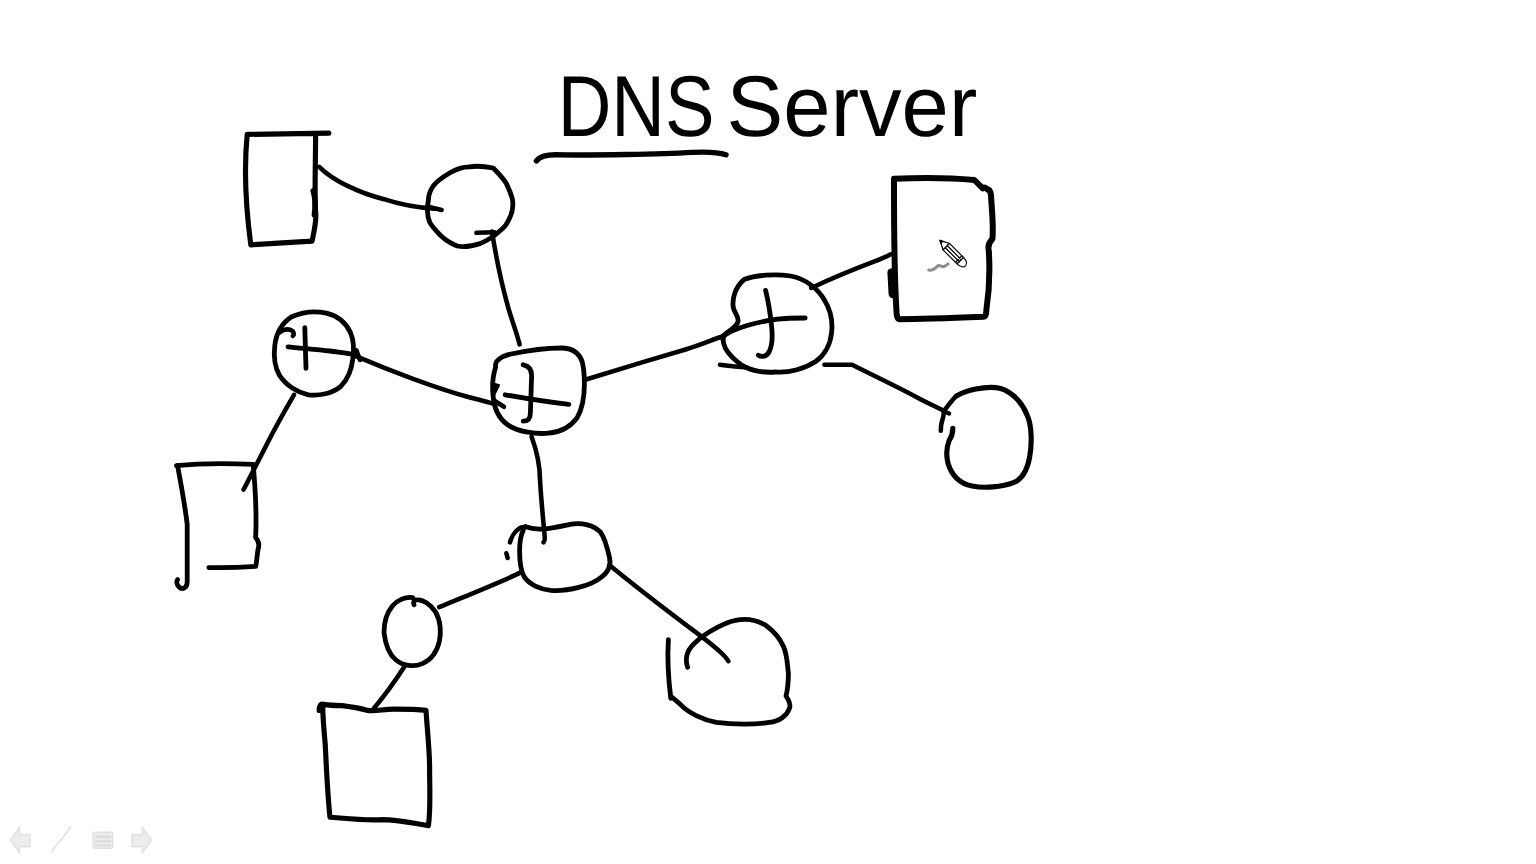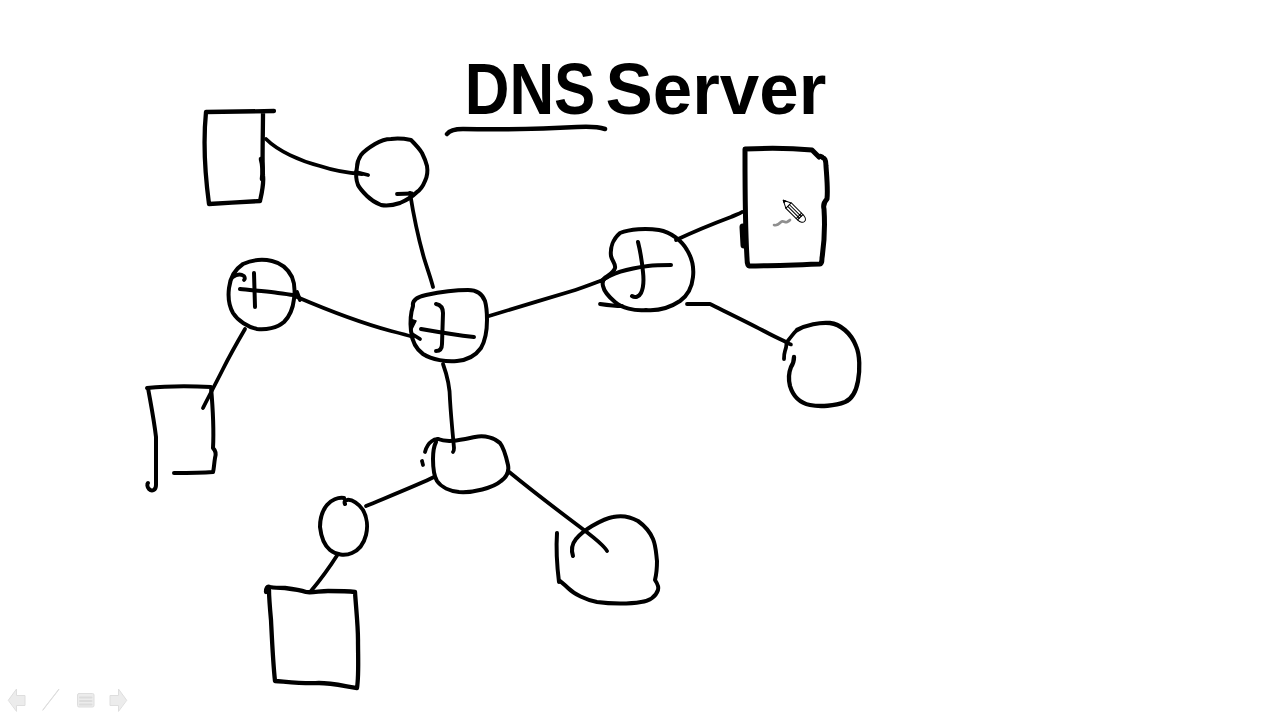--- a/index.html
+++ b/index.html
@@ -1,16 +1,16 @@
 <!DOCTYPE html>
 <html><head>
 <meta charset="utf-8">
 <style>
   html,body{margin:0;padding:0;background:#fff;width:1280px;height:720px;overflow:hidden;}
-  #stage{position:relative;width:1280px;height:537px;font-family:"Liberation Sans",sans-serif;font-weight:bold;}
+  #stage{position:relative;width:1280px;height:537px;font-family:"Liberation Sans",sans-serif;}
   svg{position:absolute;left:0;top:0;}
 </style>
 </head>
 <body>
 <div id="stage">
 <svg width="1280" height="720" viewBox="0 0 1280 720">
   <g fill="none" stroke="#000" stroke-width="4" stroke-linecap="round" stroke-linejoin="round">
 
     <g transform="translate(464.7,113.5) scale(0.86,1)">
           <text x="0" y="0" font-family="Liberation Sans, sans-serif" font-size="72" fill="#000" stroke="none">DNS</text>

